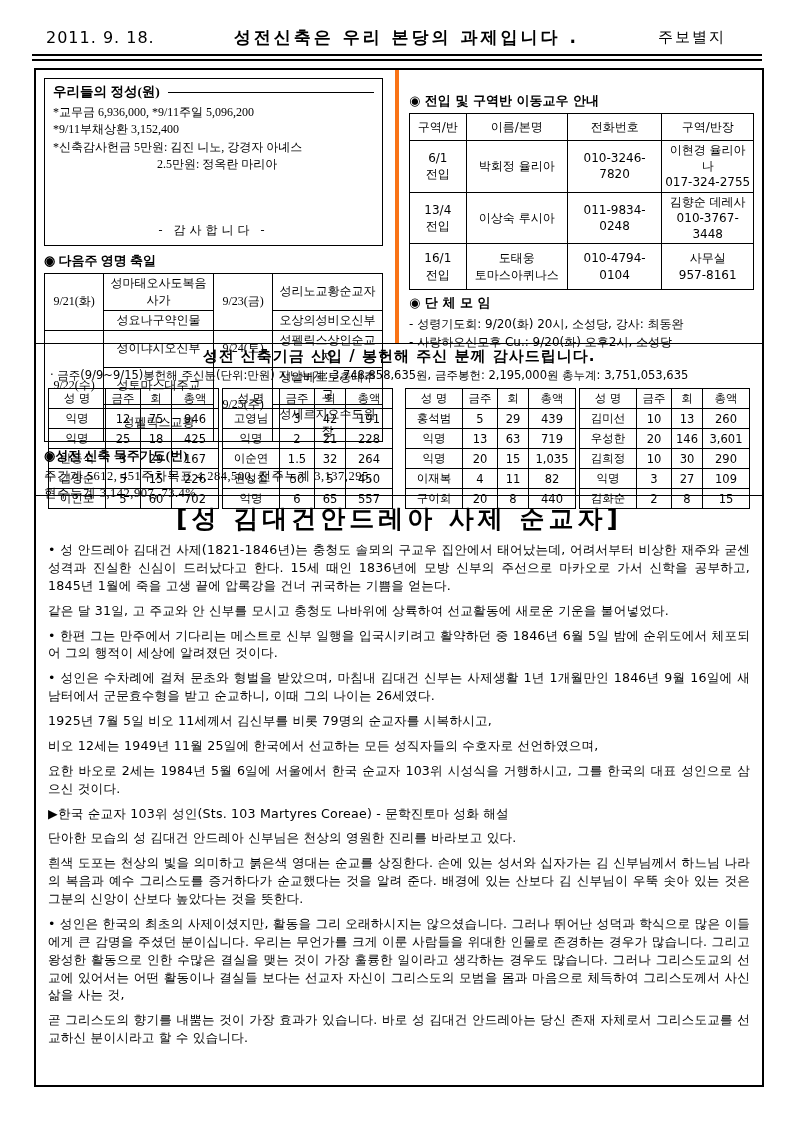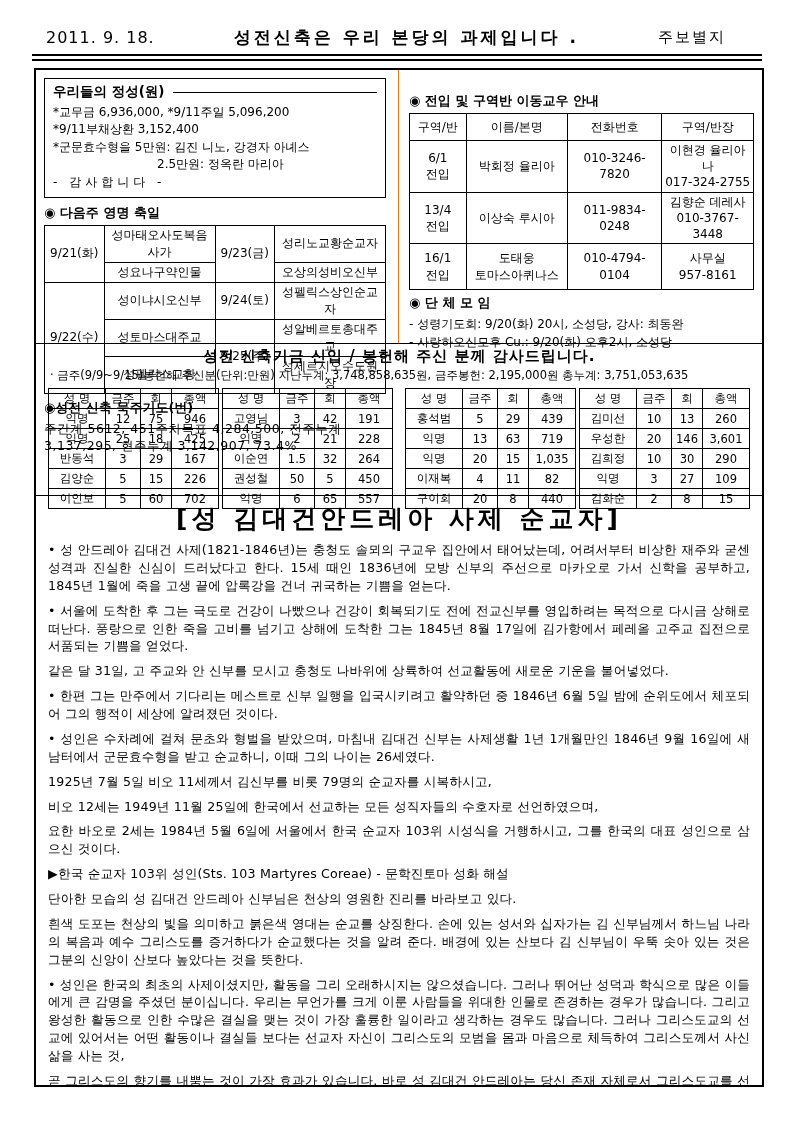--- a/index.html
+++ b/index.html
@@ -12,30 +12,30 @@
        padding:26px 68px 0 46px;font-size:16px;}
   .hdr .date{letter-spacing:1px;}
   .hdr .title{font-size:17px;font-weight:bold;letter-spacing:3px;}
   .hdr .tag{font-size:15px;letter-spacing:2px;}
   .dbl-rule{margin:5px 32px 0 32px;height:3px;border-top:2px solid #000;border-bottom:2px solid #000;}
   
   .outer{position:absolute;left:34px;right:30px;top:68px;bottom:36px;
          border:2px solid #000;display:flex;flex-direction:column;}
   
   .top-half{display:flex;border-bottom:1px solid #000;height:273px;}
-  .col-l{width:50%;border-right:1px solid #f97316;padding:8px 12px 4px 8px;box-sizing:border-box;}
+  .col-l{width:50%;border-right:4px solid #f97316;padding:8px 12px 4px 8px;box-sizing:border-box;font-family:Liberation Serif, serif;}
   .col-r{width:50%;padding:20px 8px 4px 10px;box-sizing:border-box;}
   .sec-head{font-weight:bold;font-size:13px;margin:2px 0 3px 0;}
   
   .ofr{border:1px solid #000;padding:4px 8px 6px 8px;margin-bottom:6px;}
   .ofr-title{display:flex;align-items:center;gap:8px;font-weight:bold;font-size:13.5px;}
   .ofr-title::after{content:"";flex:1;border-top:1px solid #000;}
   .ofr-lines{font-size:12px;line-height:1.45;margin-top:3px;}
   .ofr-lines .ln4{padding-left:104px;}
-  .ofr-lines .ln5{text-align:left;letter-spacing:4px;}
+  .ofr-lines .ln5{text-align:center;letter-spacing:4px;margin-top:48px;}
   
   table{border-collapse:collapse;}
   td,th{border:1px solid #000;font-size:12px;text-align:center;padding:1px 2px;font-weight:normal;}
   
   .feast-tbl{width:100%;table-layout:fixed;}
   .feast-tbl td{height:17px;}
   .feast-tbl .c-date{width:16%;}
   
   .rosary-txt{font-size:12.5px;line-height:1.4;letter-spacing:.5px;}
   
@@ -74,21 +74,21 @@
 
     <div class="top-half">
 
       <div class="col-l">
 
         <div class="ofr">
           <div class="ofr-title">우리들의 정성(원)</div>
           <div class="ofr-lines">
             <div>*교무금  6,936,000,  *9/11주일  5,096,200</div>
             <div>*9/11부채상환  3,152,400</div>
-            <div>*군문효수형을    5만원: 김진 니노, 강경자 아녜스</div>
+            <div>*신축감사헌금    5만원: 김진 니노, 강경자 아녜스</div>
             <div class="ln4">2.5만원: 정옥란 마리아</div>
             <div class="ln5">- 감사합니다 -</div>
           </div>
         </div>
 
         <div class="sec-head">◉ 다음주 영명 축일</div>
         <table class="feast-tbl">
           <tbody>
               <tr>
             <td class="c-date" rowspan="2">9/21(화)</td>
@@ -355,21 +355,20 @@
                 </tr>
           </tbody>
             </table>
         </div>
       </div>
     </div>
 
     <div class="art">
       <div class="art-title">[성  김대건안드레아  사제  순교자]</div>
       <p>• 성 안드레아 김대건 사제(1821-1846년)는 충청도 솔뫼의 구교우 집안에서 태어났는데, 어려서부터 비상한 재주와 굳센 성격과 진실한 신심이 드러났다고 한다. 15세 때인 1836년에 모방 신부의 주선으로 마카오로 가서 신학을 공부하고, 1845년 1월에 죽을 고생 끝에 압록강을 건너 귀국하는 기쁨을 얻는다.</p>
-      <p>• 서울에 도착한 후 그는 극도로 건강이 나빴으나 건강이 회복되기도 전에 전교신부를 영입하려는 목적으로 다시금 상해로 떠난다. 풍랑으로 인한 죽을 고비를 넘기고 상해에 도착한 그는 1845년 8월 17일에 김가항에서 페레올 고주교 집전으로 서품되는 기쁨을 얻었다.</p>
       <p>같은 달 31일, 고 주교와 안 신부를 모시고 충청도 나바위에 상륙하여 선교활동에 새로운 기운을 불어넣었다.</p>
       <p>• 한편 그는 만주에서 기다리는 메스트로 신부 일행을 입국시키려고 활약하던 중 1846년 6월 5일 밤에 순위도에서 체포되어 그의 행적이 세상에 알려졌던 것이다.</p>
       <p>• 성인은 수차례에 걸쳐 문초와 형벌을 받았으며, 마침내 김대건 신부는 사제생활 1년 1개월만인 1846년 9월 16일에 새남터에서 군문효수형을 받고 순교하니, 이때 그의 나이는 26세였다.</p>
       <p>1925년 7월 5일 비오 11세께서 김신부를 비롯 79명의 순교자를 시복하시고,</p>
       <p>비오 12세는 1949년 11월 25일에 한국에서 선교하는 모든 성직자들의 수호자로 선언하였으며,</p>
       <p>요한 바오로 2세는 1984년 5월 6일에 서울에서 한국 순교자 103위 시성식을 거행하시고, 그를 한국의 대표 성인으로 삼으신 것이다.</p>
       <p>▶한국 순교자 103위 성인(Sts. 103 Martyres Coreae) - 문학진토마 성화 해설</p>
       <p>단아한 모습의 성 김대건 안드레아 신부님은 천상의 영원한 진리를 바라보고 있다.</p>
       <p>흰색 도포는 천상의 빛을 의미하고 붉은색 영대는 순교를 상징한다. 손에 있는 성서와 십자가는 김 신부님께서 하느님 나라의 복음과 예수 그리스도를 증거하다가 순교했다는 것을 알려 준다. 배경에 있는 산보다 김 신부님이 우뚝 솟아 있는 것은 그분의 신앙이 산보다 높았다는 것을 뜻한다.</p>
       <p>• 성인은 한국의 최초의 사제이셨지만, 활동을 그리 오래하시지는 않으셨습니다. 그러나 뛰어난 성덕과 학식으로 많은 이들에게 큰 감명을 주셨던 분이십니다. 우리는 무언가를 크게 이룬 사람들을 위대한 인물로 존경하는 경우가 많습니다. 그리고 왕성한 활동으로 인한 수많은 결실을 맺는 것이 가장 훌륭한 일이라고 생각하는 경우도 많습니다. 그러나 그리스도교의 선교에 있어서는 어떤 활동이나 결실들 보다는 선교자 자신이 그리스도의 모범을 몸과 마음으로 체득하여 그리스도께서 사신 삶을 사는 것,</p>

